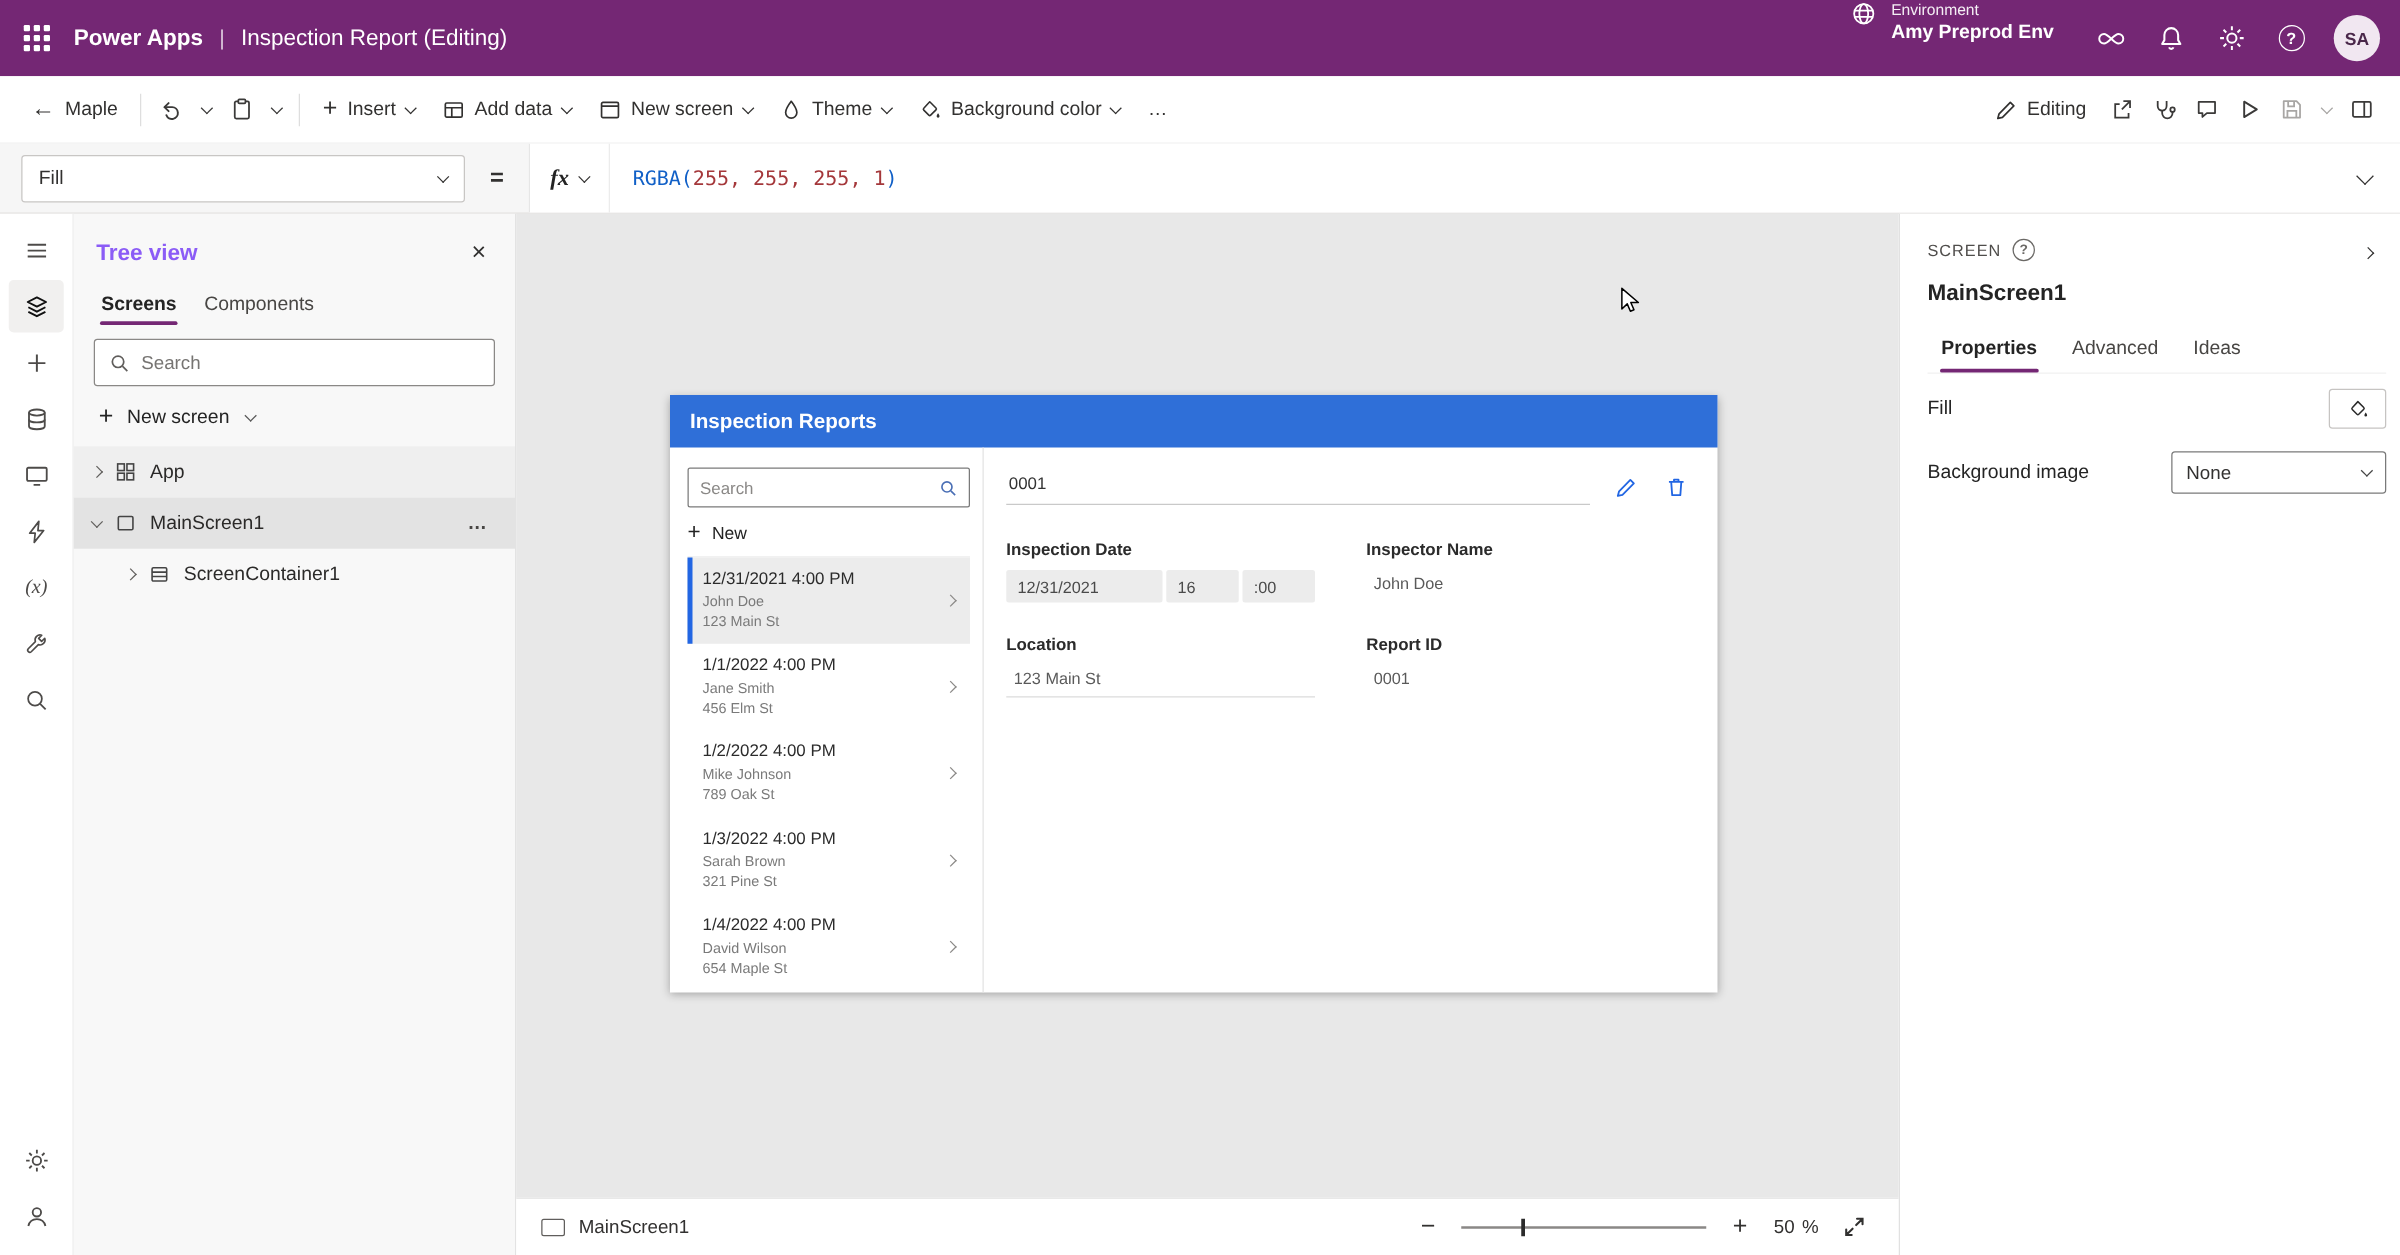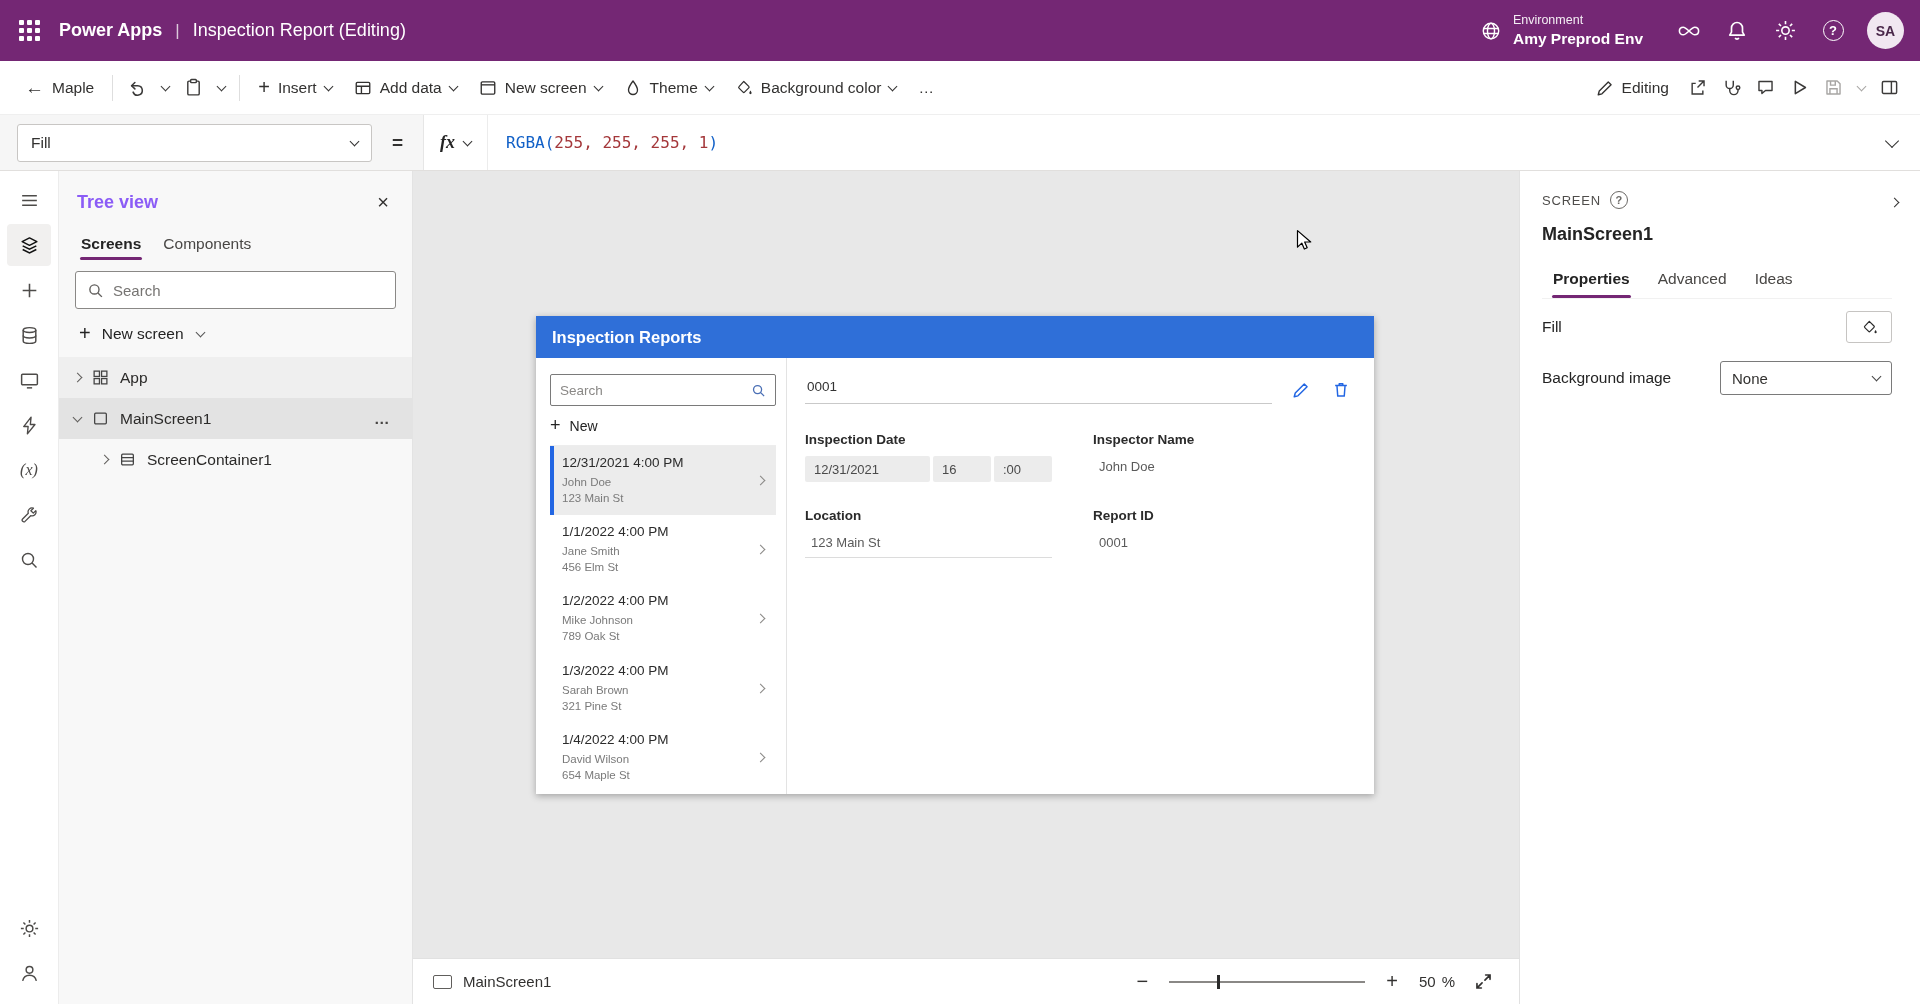--- a/index.html
+++ b/index.html
@@ -13,21 +13,21 @@
 
 .titlebar{flex:0 0 61px;background:#742774;color:#fff;display:flex;align-items:center}
 .waffle{width:59px;height:61px;justify-content:center}
 .waffle-grid{display:grid;grid-template-columns:repeat(3,5px);gap:3px}
 .waffle-grid i{width:5px;height:5px;background:#fff;border-radius:1px}
 .tb-title{display:flex;align-items:center}
 .tb-app{font-weight:700;font-size:18px}
 .tb-sep{margin:0 13px;opacity:.75;font-size:17px}
 .tb-doc{font-size:18px}
 .tb-right{margin-left:auto;display:flex;align-items:center;gap:4px;padding-right:16px}
-.env{display:flex;align-items:center;gap:11px;padding:0 20px;height:61px}
+.env{display:flex;align-items:flex-start;gap:11px;padding:0 20px;height:61px}
 .env-text{display:flex;flex-direction:column;line-height:1.3;text-align:left}
 .env-label{font-size:12.5px;opacity:.92}
 .env-name{font-size:15.5px;font-weight:600}
 .tb-icon{width:44px;height:44px;justify-content:center;color:#fff}
 .help-circle{width:21px;height:21px;border:1.7px solid #fff;border-radius:50%;font-size:13px;display:flex;align-items:center;justify-content:center;font-weight:700}
 .avatar{width:37px;height:37px;border-radius:50%;background:#f1e7f1;color:#4a274a;font-weight:700;font-size:14px;display:flex;align-items:center;justify-content:center;margin-left:8px}
 
 
 .cmdbar{flex:0 0 54px;display:flex;align-items:center;background:#fff;padding:0 14px;border-bottom:1px solid #efefef}
 .cmd{gap:8px;padding:0 11px;height:40px;border-radius:3px;font-size:15.5px;color:#323130;white-space:nowrap}
@@ -127,21 +127,21 @@
 .sb-screen{display:flex;align-items:center;gap:11px;font-size:15px;color:#323130}
 .sb-scr{width:19px;height:14px;border:1.7px solid #605e5c;border-radius:2px}
 .sb-zoom{margin-left:auto;display:flex;align-items:center;gap:17px;color:#323130}
 .zbtn{font-size:20px;color:#323130;padding:0 4px}
 .zoom-track{width:196px;height:2px;background:#8a8886;position:relative;cursor:pointer}
 .zoom-handle{position:absolute;left:48px;top:-6px;width:3px;height:14px;background:#2b2b2b;cursor:grab}
 .zoom-pct{display:flex;gap:6px;font-size:15px}
 .fit-btn{color:#323130;padding:2px}
 
 
-.props{flex:0 0 401px;background:#fff;border-left:1px solid #e1e1e1;padding:20px 28px 0 22px;position:relative}
+.props{flex:0 0 401px;background:#fff;border-left:1px solid #e1e1e1;padding:20px 11px 0 22px;position:relative}
 .props-head{display:flex;align-items:center;gap:9px;color:#4f4d4b}
 .props-kind{font-size:13px;letter-spacing:.8px}
 .qcircle{width:18px;height:18px;border:1.4px solid #6b6966;border-radius:50%;font-size:11px;display:flex;align-items:center;justify-content:center;color:#6b6966;font-weight:700}
 .props-collapse{position:absolute;right:18px;top:24px;color:#323130;padding:4px}
 .props-title{font-size:18px;font-weight:700;color:#242424;margin-top:15px}
 .props-tabs{display:flex;gap:6px;margin-top:14px;height:40px;border-bottom:1px solid #f1f1f1}
 .ptab{padding:0 11px;font-size:15.5px;color:#484644;position:relative}
 .ptab.active{font-weight:700;color:#242424}
 .ptab.active::after{content:"";position:absolute;left:10px;right:10px;bottom:0;height:3px;background:#742774;border-radius:2px}
 .prow{display:flex;align-items:center;justify-content:space-between;min-height:46px;margin-top:5px}

